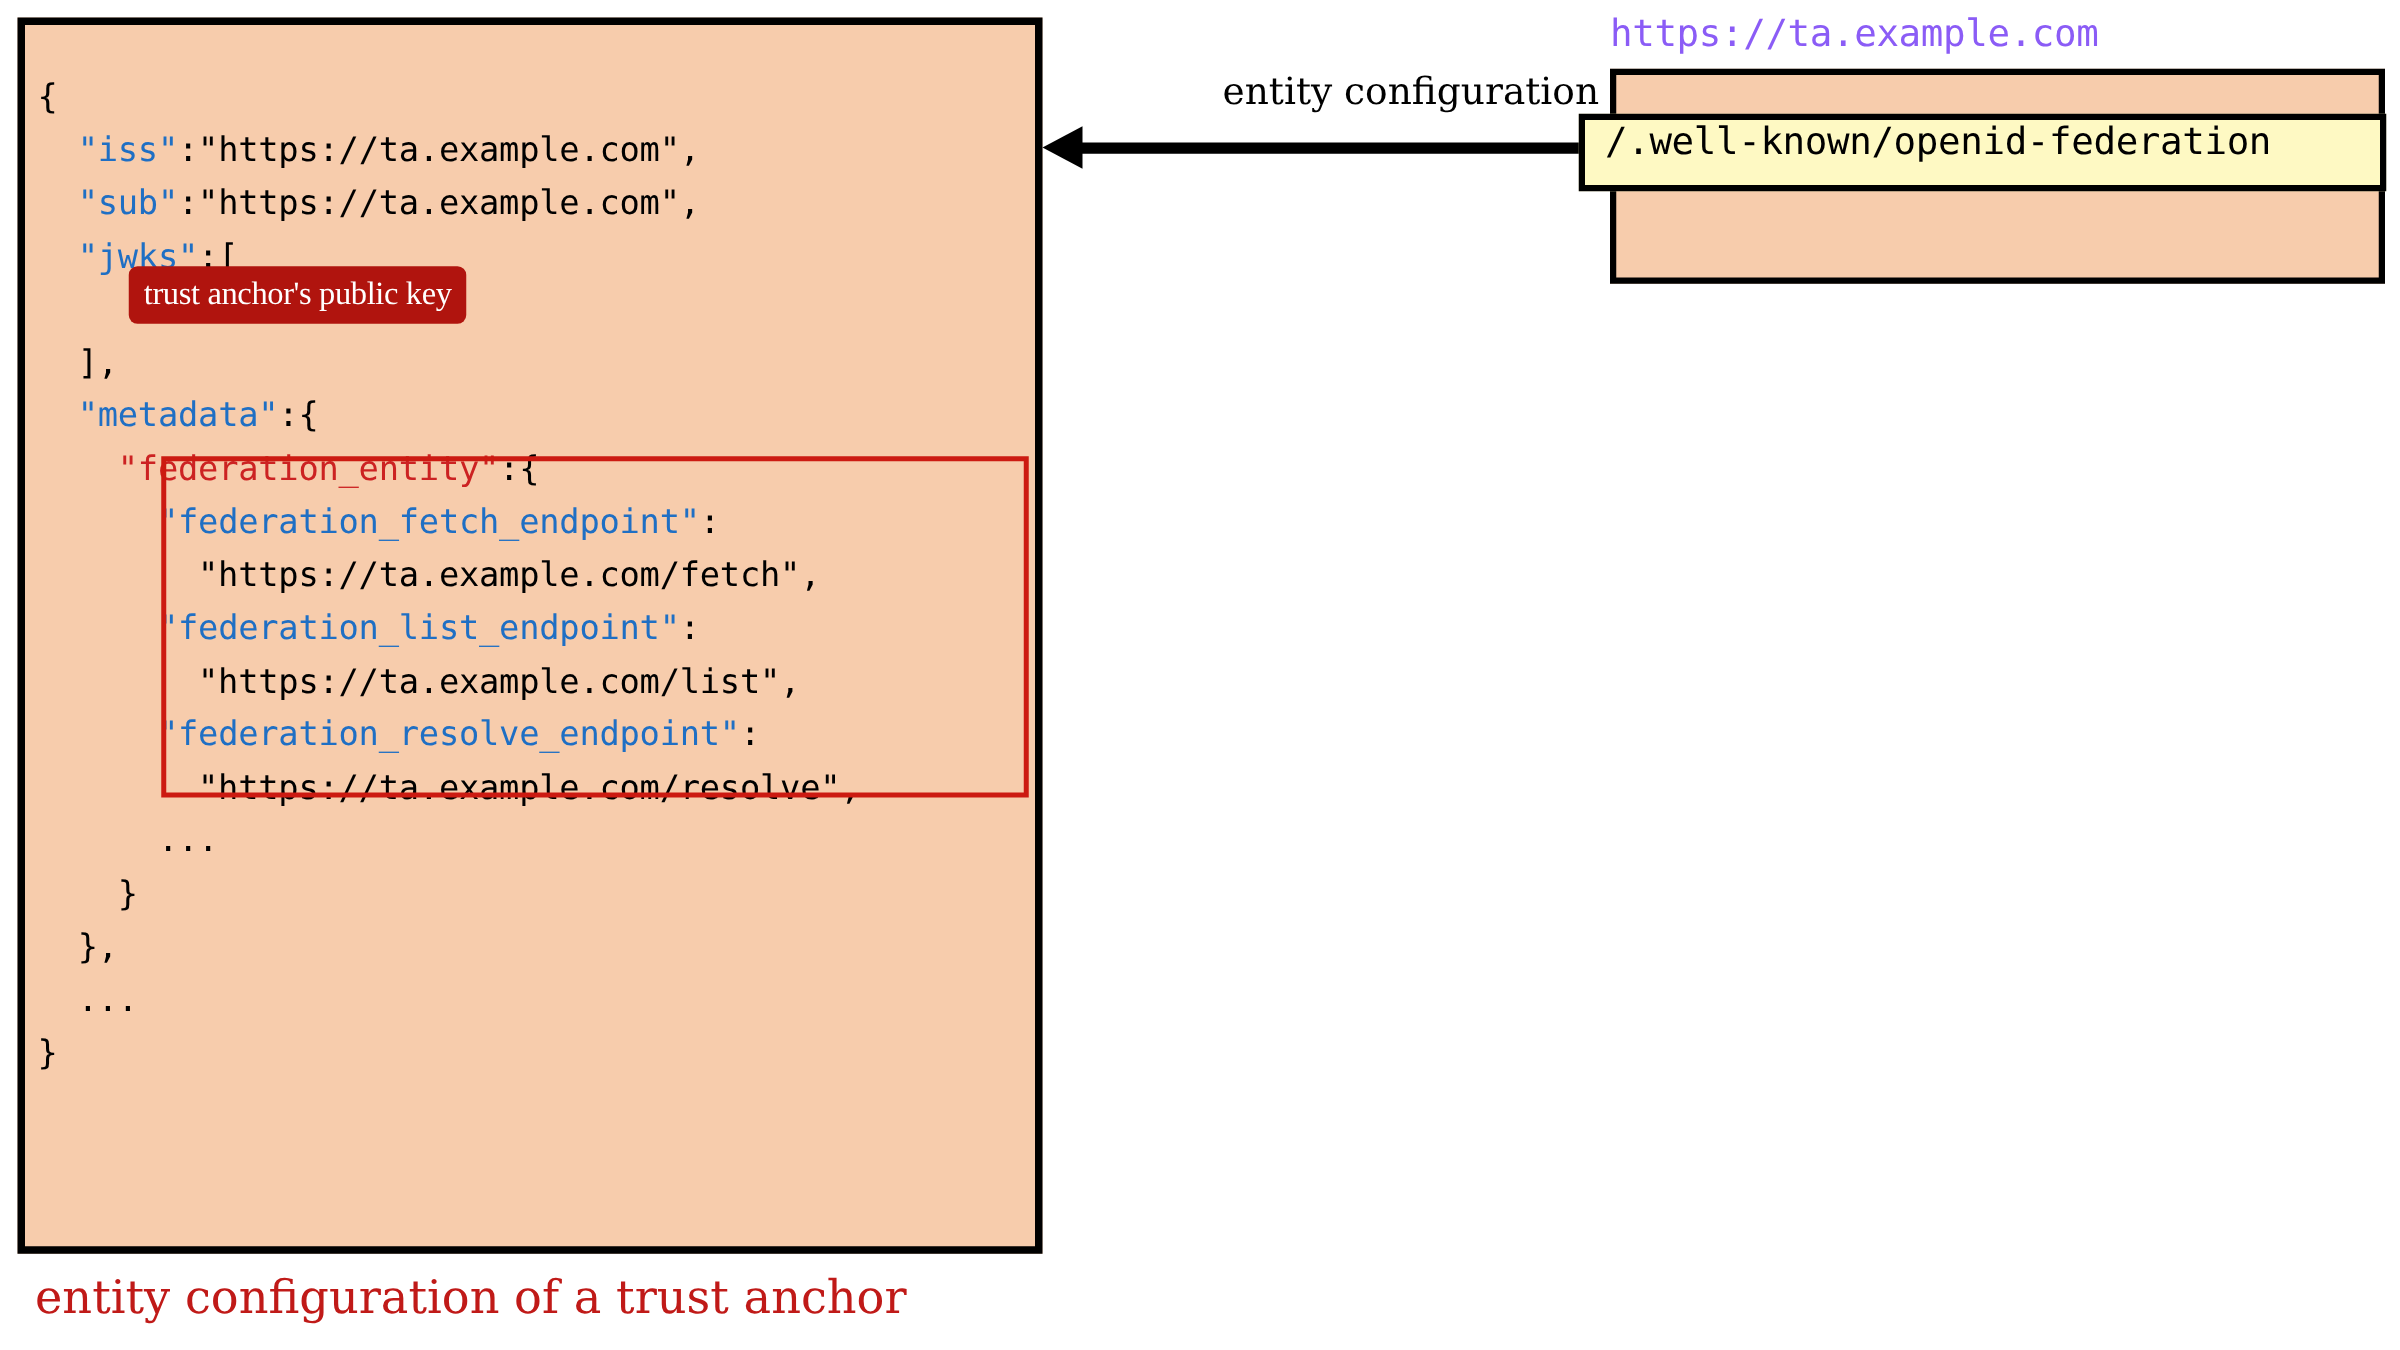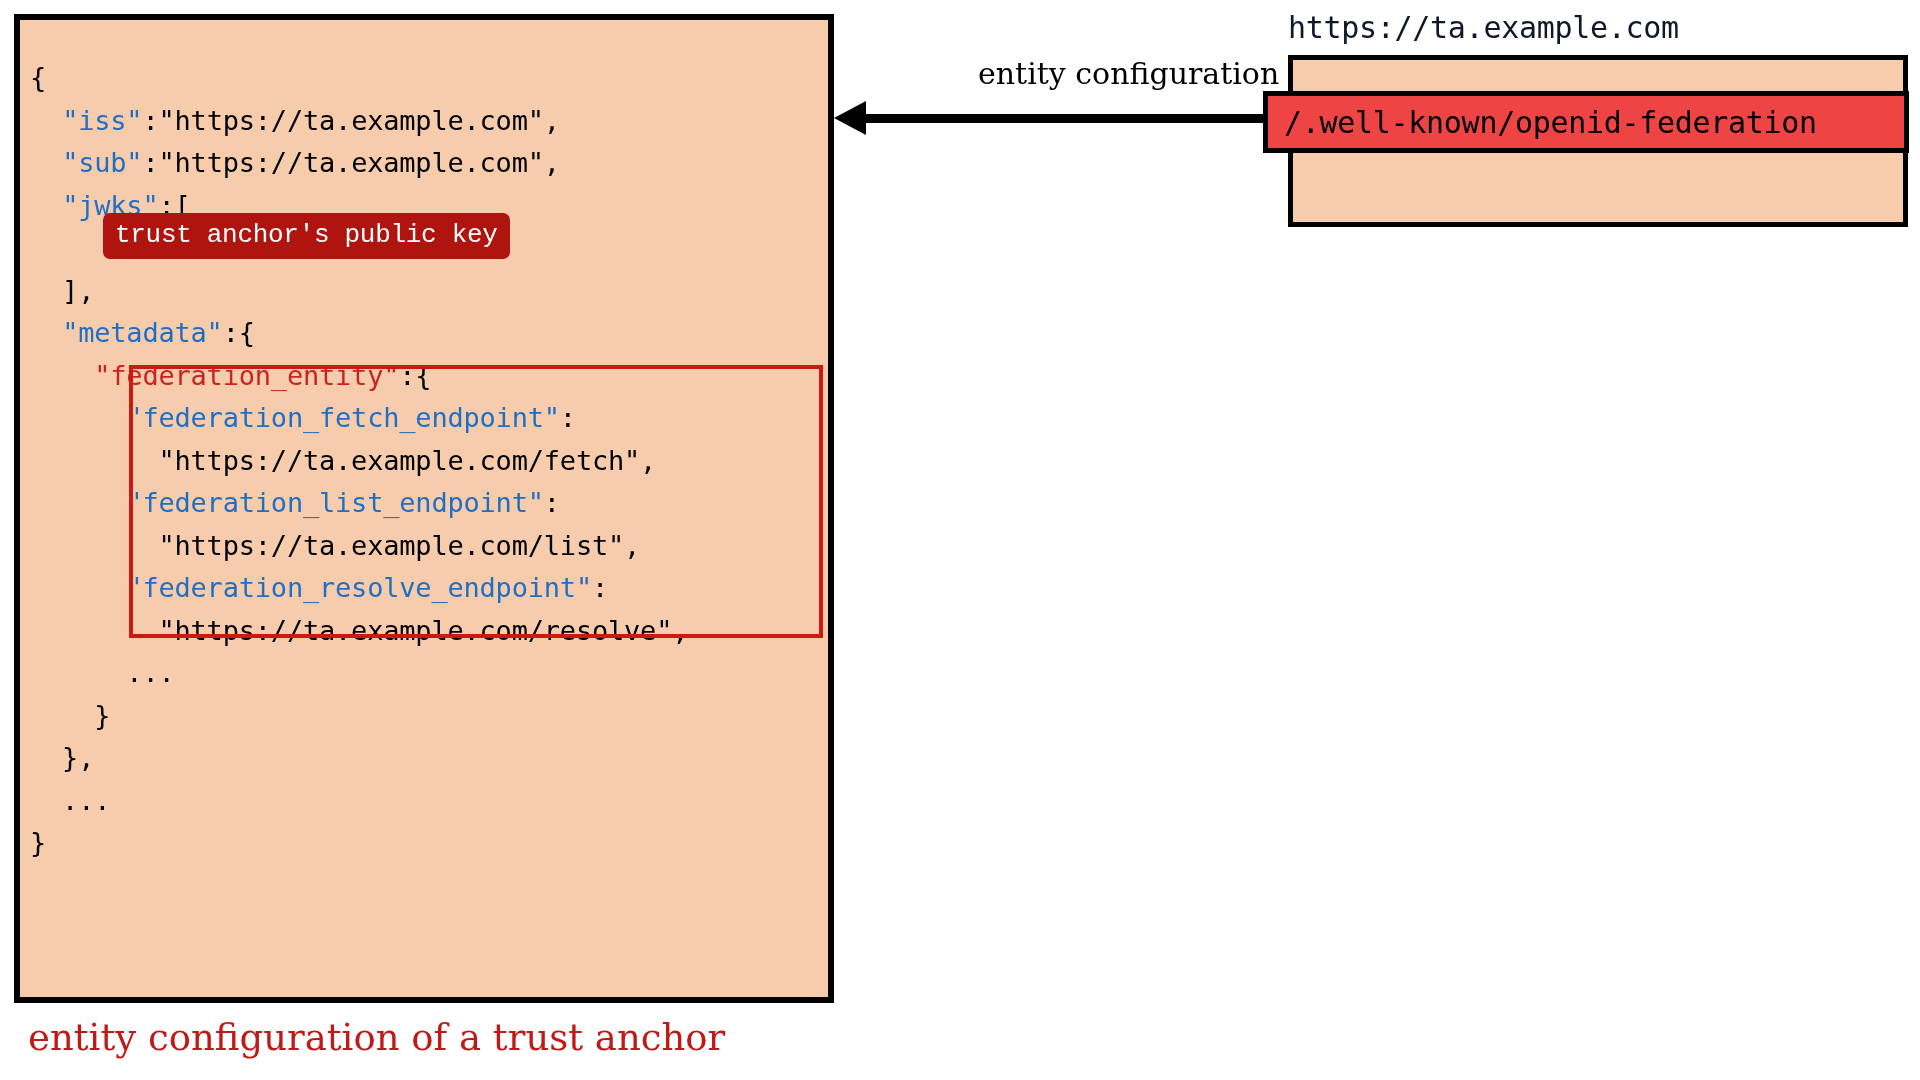--- a/index.html
+++ b/index.html
@@ -42,21 +42,21 @@
   .ln { display: block; height: 42.5px; }
   .k-blue { color: #1F6FC4; }
   .k-red  { color: #CC2222; }
   .v-blk  { color: #000000; }
   #key-badge {
     position: absolute;
     left: 83px;
     top: 193px;
     background: #B0140E;
     color: #ffffff;
-    font-family: Liberation Mono, monospace;
+    font-family: Liberation Serif, serif;
     font-size: 26px;
     font-weight: normal;
     line-height: 1;
     padding: 9px 12px 11px 12px;
     border-radius: 7px;
     white-space: nowrap;
     letter-spacing: -0.3px;
   }
 
   
@@ -120,45 +120,44 @@
     margin-left: 48px;
   }
 
   
   #ta-url {
     position: absolute;
     left: 1288px;
     top: 10px;
     font-family: "DejaVu Sans Mono", monospace;
     font-size: 30px;
-    color: #0f172a;
+    color: #8b5cf6;
     white-space: nowrap;
     letter-spacing: -0.3px;
   }
   #ta-box {
     position: absolute;
     left: 1288px;
     top: 55px;
     width: 620px;
     height: 172px;
     box-sizing: border-box;
     background: #F7CCAC;
     border: 5px solid #000000;
   }
   #wellknown-box {
     position: absolute;
     left: 1263px;
     top: 91px;
     width: 646px;
     height: 62px;
     box-sizing: border-box;
-    background: #ef4444;
+    background: #fef9c3;
     border: 5px solid #000000;
     display: flex;
-    align-items: center;
     padding-left: 16px;
   }
   #wellknown-text {
     font-family: "DejaVu Sans Mono", monospace;
     font-size: 30px;
     color: #000000;
     white-space: nowrap;
     letter-spacing: -0.3px;
   }
 </style>

